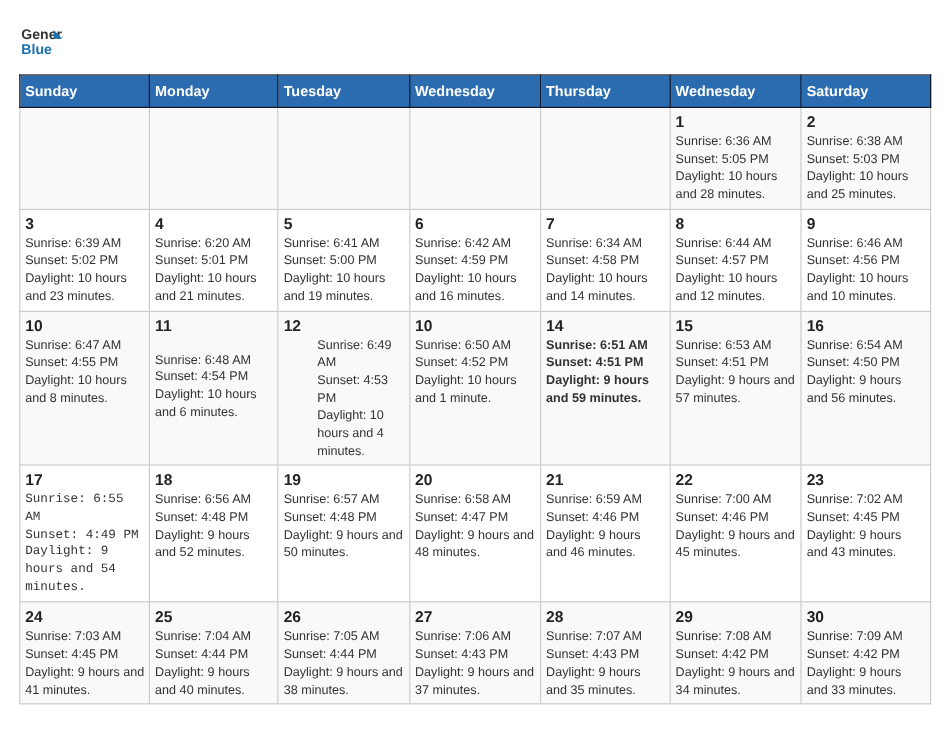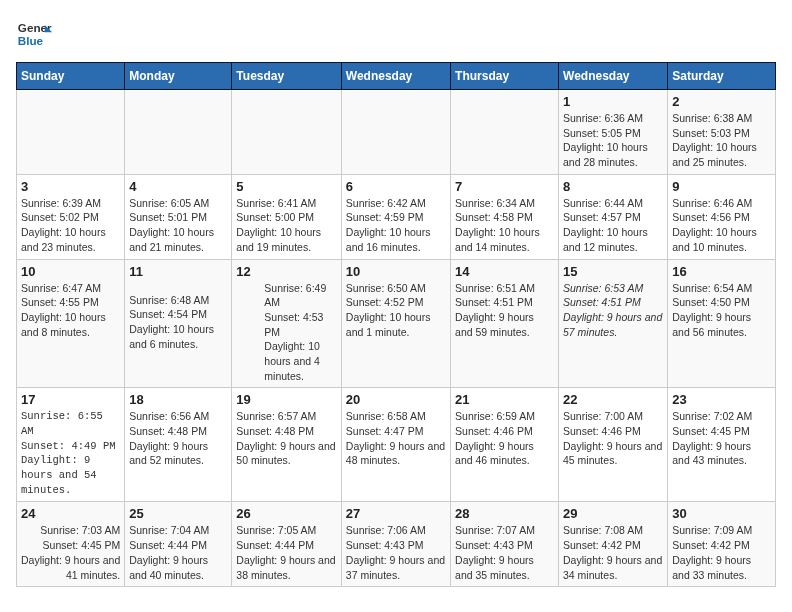--- a/index.html
+++ b/index.html
@@ -129,21 +129,21 @@
       </tr>
       <tr>
         <td>
           <span class="day-num">3</span>
           <div class="day-info" style="white-space: pre-line;">Sunrise: 6:39 AM
 Sunset: 5:02 PM
 Daylight: 10 hours and 23 minutes.</div>
         </td>
         <td>
           <span class="day-num">4</span>
-          <div class="day-info" style="white-space: pre-line;">Sunrise: 6:05 AM
+          <div class="day-info" style="white-space: pre-line;">Sunrise: 6:20 AM
 Sunset: 5:01 PM
 Daylight: 10 hours and 21 minutes.</div>
         </td>
         <td>
           <span class="day-num">5</span>
           <div class="day-info" style="white-space: pre-line;">Sunrise: 6:41 AM
 Sunset: 5:00 PM
 Daylight: 10 hours and 19 minutes.</div>
         </td>
         <td>
@@ -191,27 +191,27 @@
 Daylight: 10 hours and 4 minutes.</div>
         </td>
         <td>
           <span class="day-num">10</span>
           <div class="day-info" style="white-space: pre-line;">Sunrise: 6:50 AM
 Sunset: 4:52 PM
 Daylight: 10 hours and 1 minute.</div>
         </td>
         <td>
           <span class="day-num">14</span>
-          <div class="day-info" style="white-space: pre-line;">Sunrise: 6:51 AM
+          <div class="day-info" style="white-space: pre-line; font-weight: bold;">Sunrise: 6:51 AM
 Sunset: 4:51 PM
 Daylight: 9 hours and 59 minutes.</div>
         </td>
         <td>
           <span class="day-num">15</span>
-          <div class="day-info" style="white-space: pre-line; font-style: italic;">Sunrise: 6:53 AM
+          <div class="day-info" style="white-space: pre-line;">Sunrise: 6:53 AM
 Sunset: 4:51 PM
 Daylight: 9 hours and 57 minutes.</div>
         </td>
         <td>
           <span class="day-num">16</span>
           <div class="day-info" style="white-space: pre-line;">Sunrise: 6:54 AM
 Sunset: 4:50 PM
 Daylight: 9 hours and 56 minutes.</div>
         </td>
       </tr>
@@ -255,21 +255,21 @@
         <td>
           <span class="day-num">23</span>
           <div class="day-info" style="white-space: pre-line;">Sunrise: 7:02 AM
 Sunset: 4:45 PM
 Daylight: 9 hours and 43 minutes.</div>
         </td>
       </tr>
       <tr>
         <td>
           <span class="day-num">24</span>
-          <div class="day-info" style="white-space: pre-line; text-align: right;">Sunrise: 7:03 AM
+          <div class="day-info" style="white-space: pre-line;">Sunrise: 7:03 AM
 Sunset: 4:45 PM
 Daylight: 9 hours and 41 minutes.</div>
         </td>
         <td>
           <span class="day-num">25</span>
           <div class="day-info" style="white-space: pre-line;">Sunrise: 7:04 AM
 Sunset: 4:44 PM
 Daylight: 9 hours and 40 minutes.</div>
         </td>
         <td>

